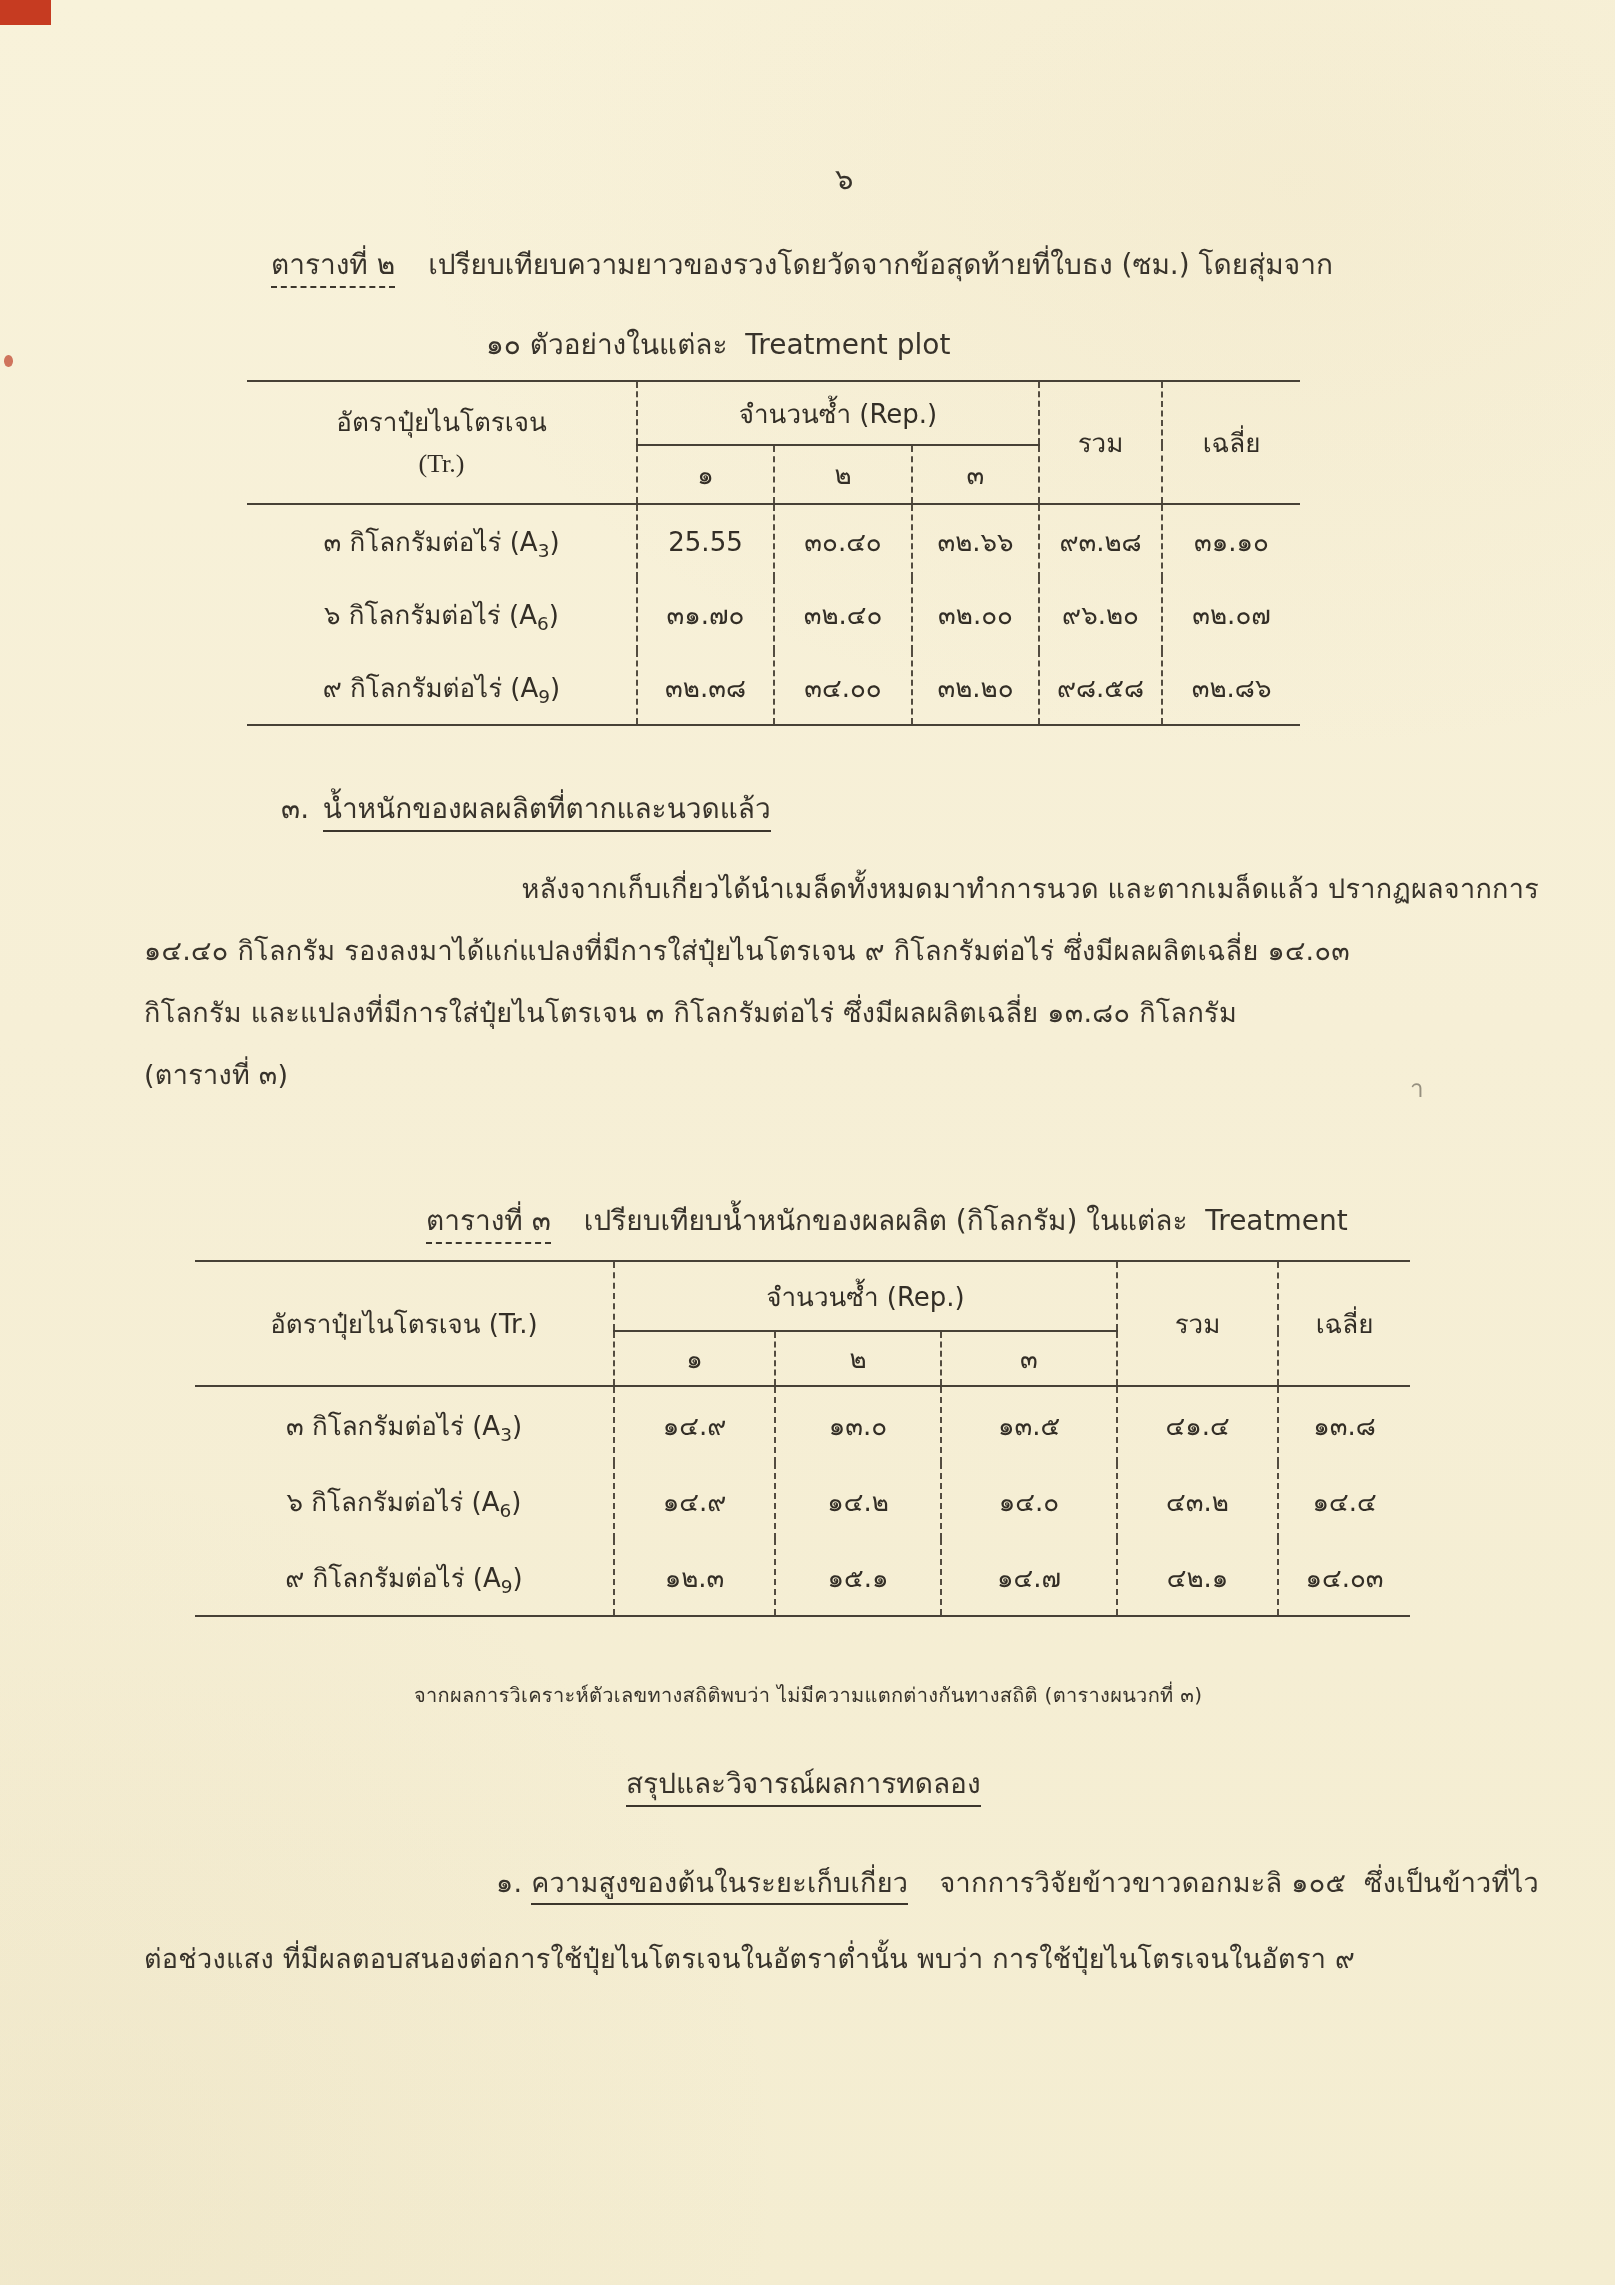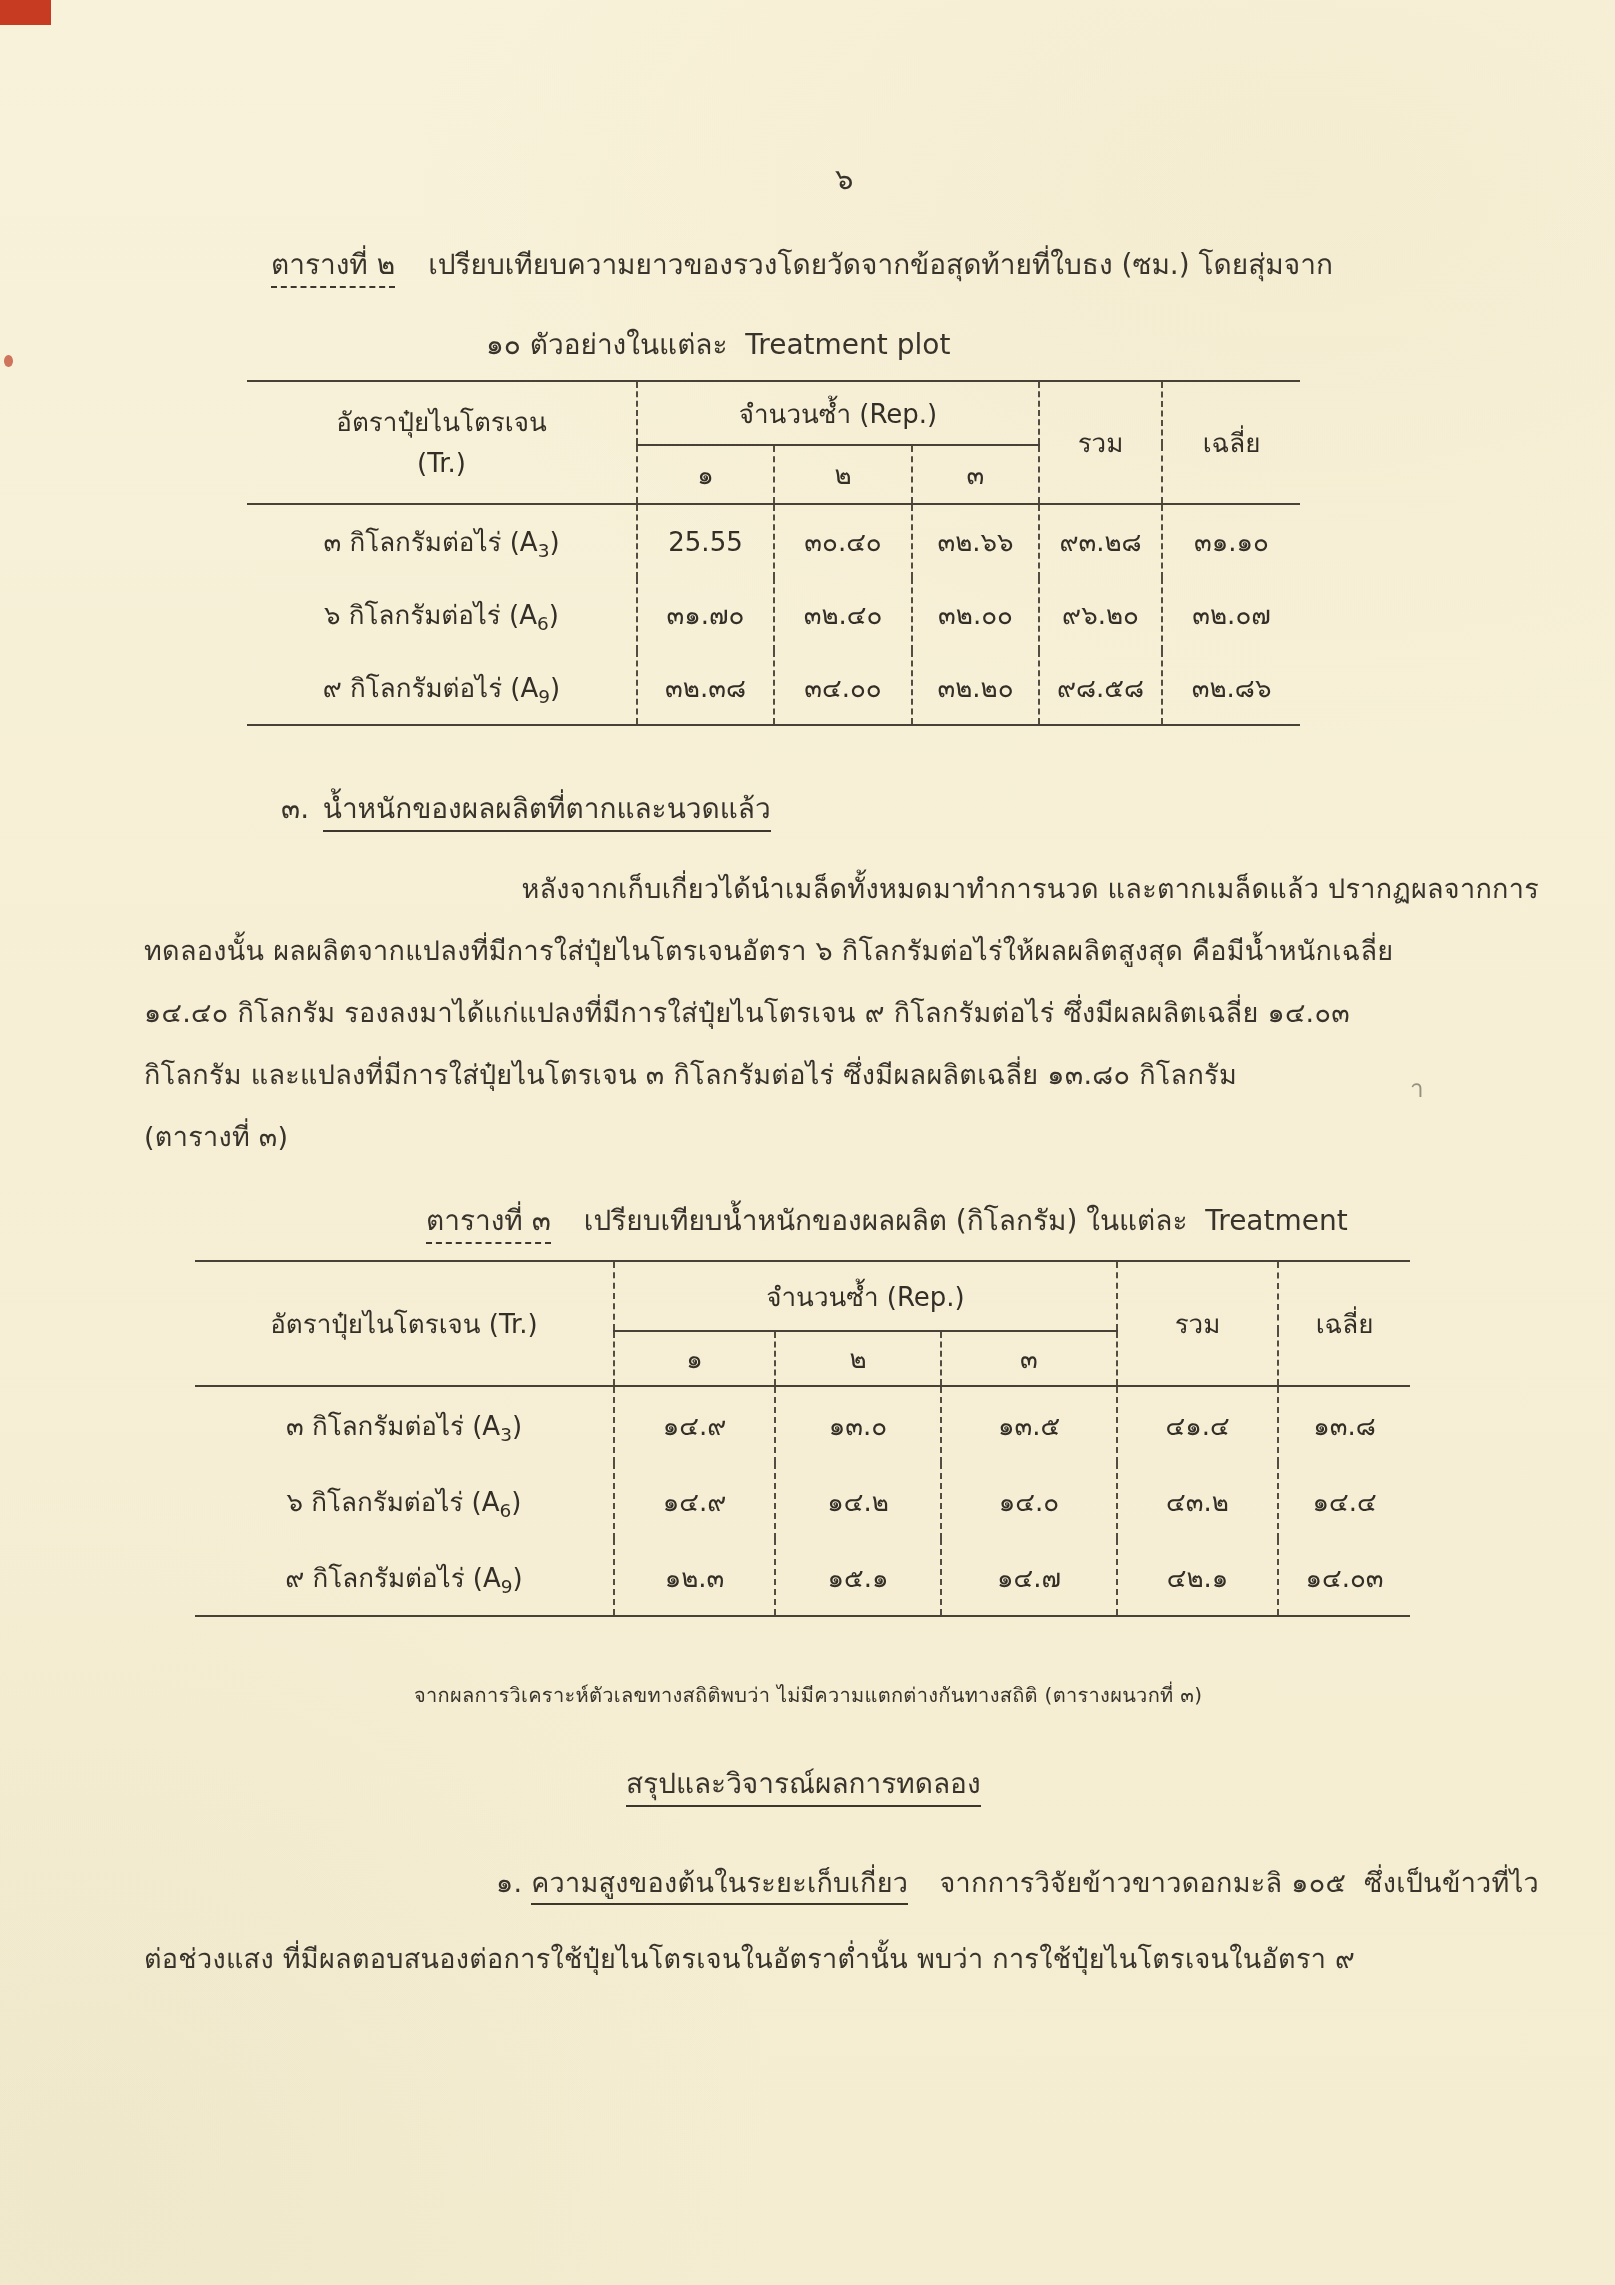--- a/index.html
+++ b/index.html
@@ -54,21 +54,21 @@
   .t2{left:195px;top:1260px;width:1214px;}
   .hb{border-bottom:2.9px solid #474136;}
   .rep{border-bottom:2px solid #474136;}
   .vr{border-right:2px dashed #534c40;}
   .t1 .h1 td{height:62px;}
   .t1 .h2 td{height:57px;}
   .t1 .body td{height:73px;}
   .t2 .h1 td{height:68px;}
   .t2 .h2 td{height:53px;}
   .t2 .body td{height:76px;}
-  .hdr2line div{line-height:41px;}
+  .hdr2line div{line-height:41px;font-family:Liberation Serif, serif;}
   sub{font-size:18.5px;line-height:0;}
 </style>
 </head>
 <body>
 
 <div class="page">
 
   <div class="abs red-mark"></div>
   <div class="abs speck"></div>
 
@@ -129,21 +129,20 @@
     </tr>
   </tbody>
     </table>
 
   <div class="abs sec-head">
     <span class="sec-num">๓.</span><span class="u-solid">น้ำหนักของผลผลิตที่ตากและนวดแล้ว</span>
   </div>
 
   <div class="abs para para1">
     <div class="indent">หลังจากเก็บเกี่ยวได้นำเมล็ดทั้งหมดมาทำการนวด และตากเมล็ดแล้ว ปรากฏผลจากการ</div>
-    <div>ทดลองนั้น ผลผลิตจากแปลงที่มีการใส่ปุ๋ยไนโตรเจนอัตรา ๖ กิโลกรัมต่อไร่ให้ผลผลิตสูงสุด คือมีน้ำหนักเฉลี่ย</div>
     <div>๑๔.๔๐ กิโลกรัม รองลงมาได้แก่แปลงที่มีการใส่ปุ๋ยไนโตรเจน ๙ กิโลกรัมต่อไร่ ซึ่งมีผลผลิตเฉลี่ย ๑๔.๐๓</div>
     <div>กิโลกรัม และแปลงที่มีการใส่ปุ๋ยไนโตรเจน ๓ กิโลกรัมต่อไร่ ซึ่งมีผลผลิตเฉลี่ย ๑๓.๘๐ กิโลกรัม</div>
     <div>(ตารางที่ ๓)</div>
   </div>
   <div class="abs stray">า</div>
 
   <div class="abs cap cap3">
     <span class="u-dash">ตารางที่ ๓</span><span class="cap-text">เปรียบเทียบน้ำหนักของผลผลิต (กิโลกรัม) ในแต่ละ&nbsp; Treatment</span>
   </div>
 

